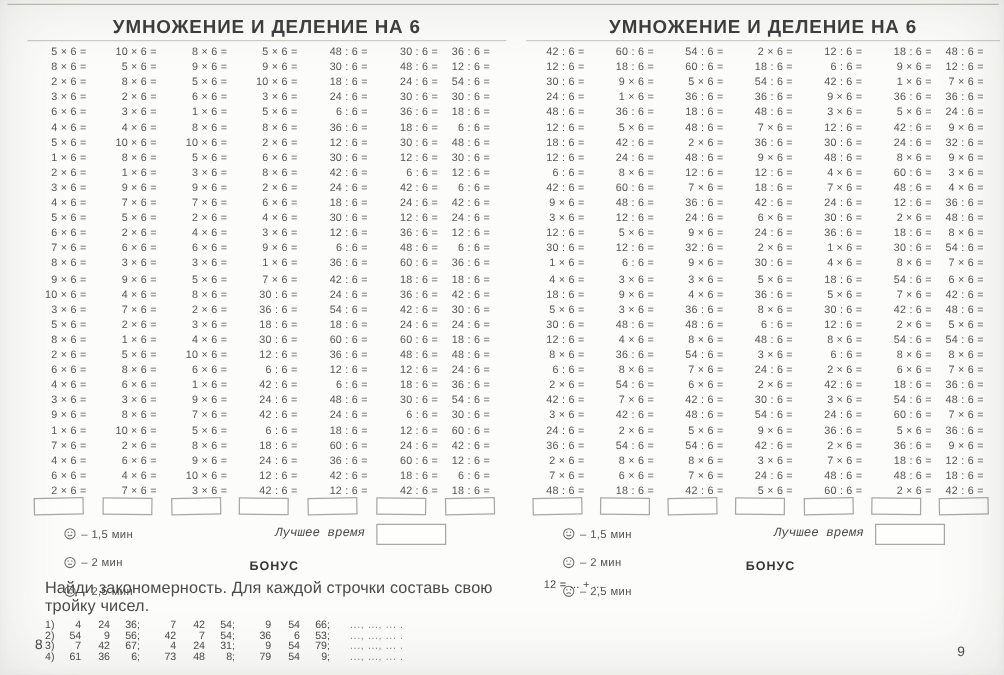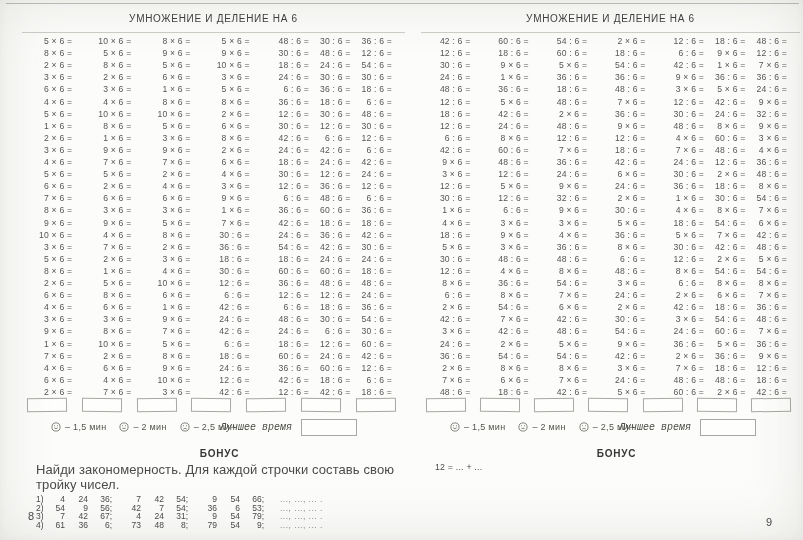--- a/index.html
+++ b/index.html
@@ -12,37 +12,37 @@
   .spread{position:absolute;inset:0;background:var(--paper);}
   .spread::after{content:'';position:absolute;inset:0;pointer-events:none;
     box-shadow:inset 0 0 55px rgba(70,70,62,.13), inset 0 0 8px rgba(70,70,62,.05);}
   .top-edge{position:absolute;left:6px;right:4px;top:3px;height:1px;background:#c2c2bc;}
 
   .page{position:absolute;top:6px;height:530px;}
   .page.left{left:22px;width:383px;}
   .page.right{left:421px;width:379px;}
 
   .page-header{position:relative;height:27px;}
-  .page-title{margin:0;padding-top:7px;text-align:center;font-size:10px;font-weight:normal;
+  .page-title{margin:0;padding-top:7px;text-align:center;font-size:15px;font-weight:bold;
     letter-spacing:.7px;color:var(--title-ink);}
   .header-rule{position:absolute;left:0;right:0;bottom:0;height:1px;background:var(--rule);}
 
   .grid{position:absolute;top:29px;left:2px;right:2px;height:363px;display:grid;
-    grid-template-columns:repeat(5,1fr);grid-template-rows:repeat(30,1fr);grid-auto-flow:column;}
+    grid-template-columns:repeat(6,1fr);grid-template-rows:repeat(30,1fr);grid-auto-flow:column;}
   .cell{font-size:8.6px;color:var(--ink);text-align:right;padding-right:11px;white-space:nowrap;
     line-height:12.1px;letter-spacing:.2px;}
 
   .answer-row{position:absolute;top:390px;left:5px;right:9px;height:17px;display:flex;
     justify-content:space-between;align-items:center;}
   .answer-box{width:40px;height:14px;border:1px solid var(--box-border);background:#fefefd;}
   .answer-box:nth-child(odd){transform:rotate(-1deg);}
   .answer-box:nth-child(even){transform:rotate(.6deg);}
 
   .legend-row{position:absolute;top:413px;left:0;right:0;height:20px;}
-  .legend{position:absolute;left:29px;top:3px;display:flex;gap:13px;}
+  .legend{position:absolute;left:29px;top:3px;display:flex;gap:13px;flex-direction:column;}
   .legend-item{display:flex;align-items:center;gap:4px;}
   .smiley{display:inline-flex;}
   .smiley svg{width:10px;height:10px;}
   .legend-text{font-size:9px;color:var(--legend-ink);letter-spacing:.3px;}
   .best-time-wrap{position:absolute;left:198px;top:0;display:flex;gap:9px;align-items:center;}
   .best-time{font-family:Liberation Mono, monospace;font-style:italic;font-size:10px;color:#4a4a46;}
   .best-time-box{width:56px;height:17px;border:1px solid var(--box-border);background:#fefefd;}
 
   .bonus{position:absolute;top:442px;left:14px;right:2px;}
   .bonus-title{text-align:center;font-size:10px;font-weight:bold;color:#373737;letter-spacing:.8px;}

